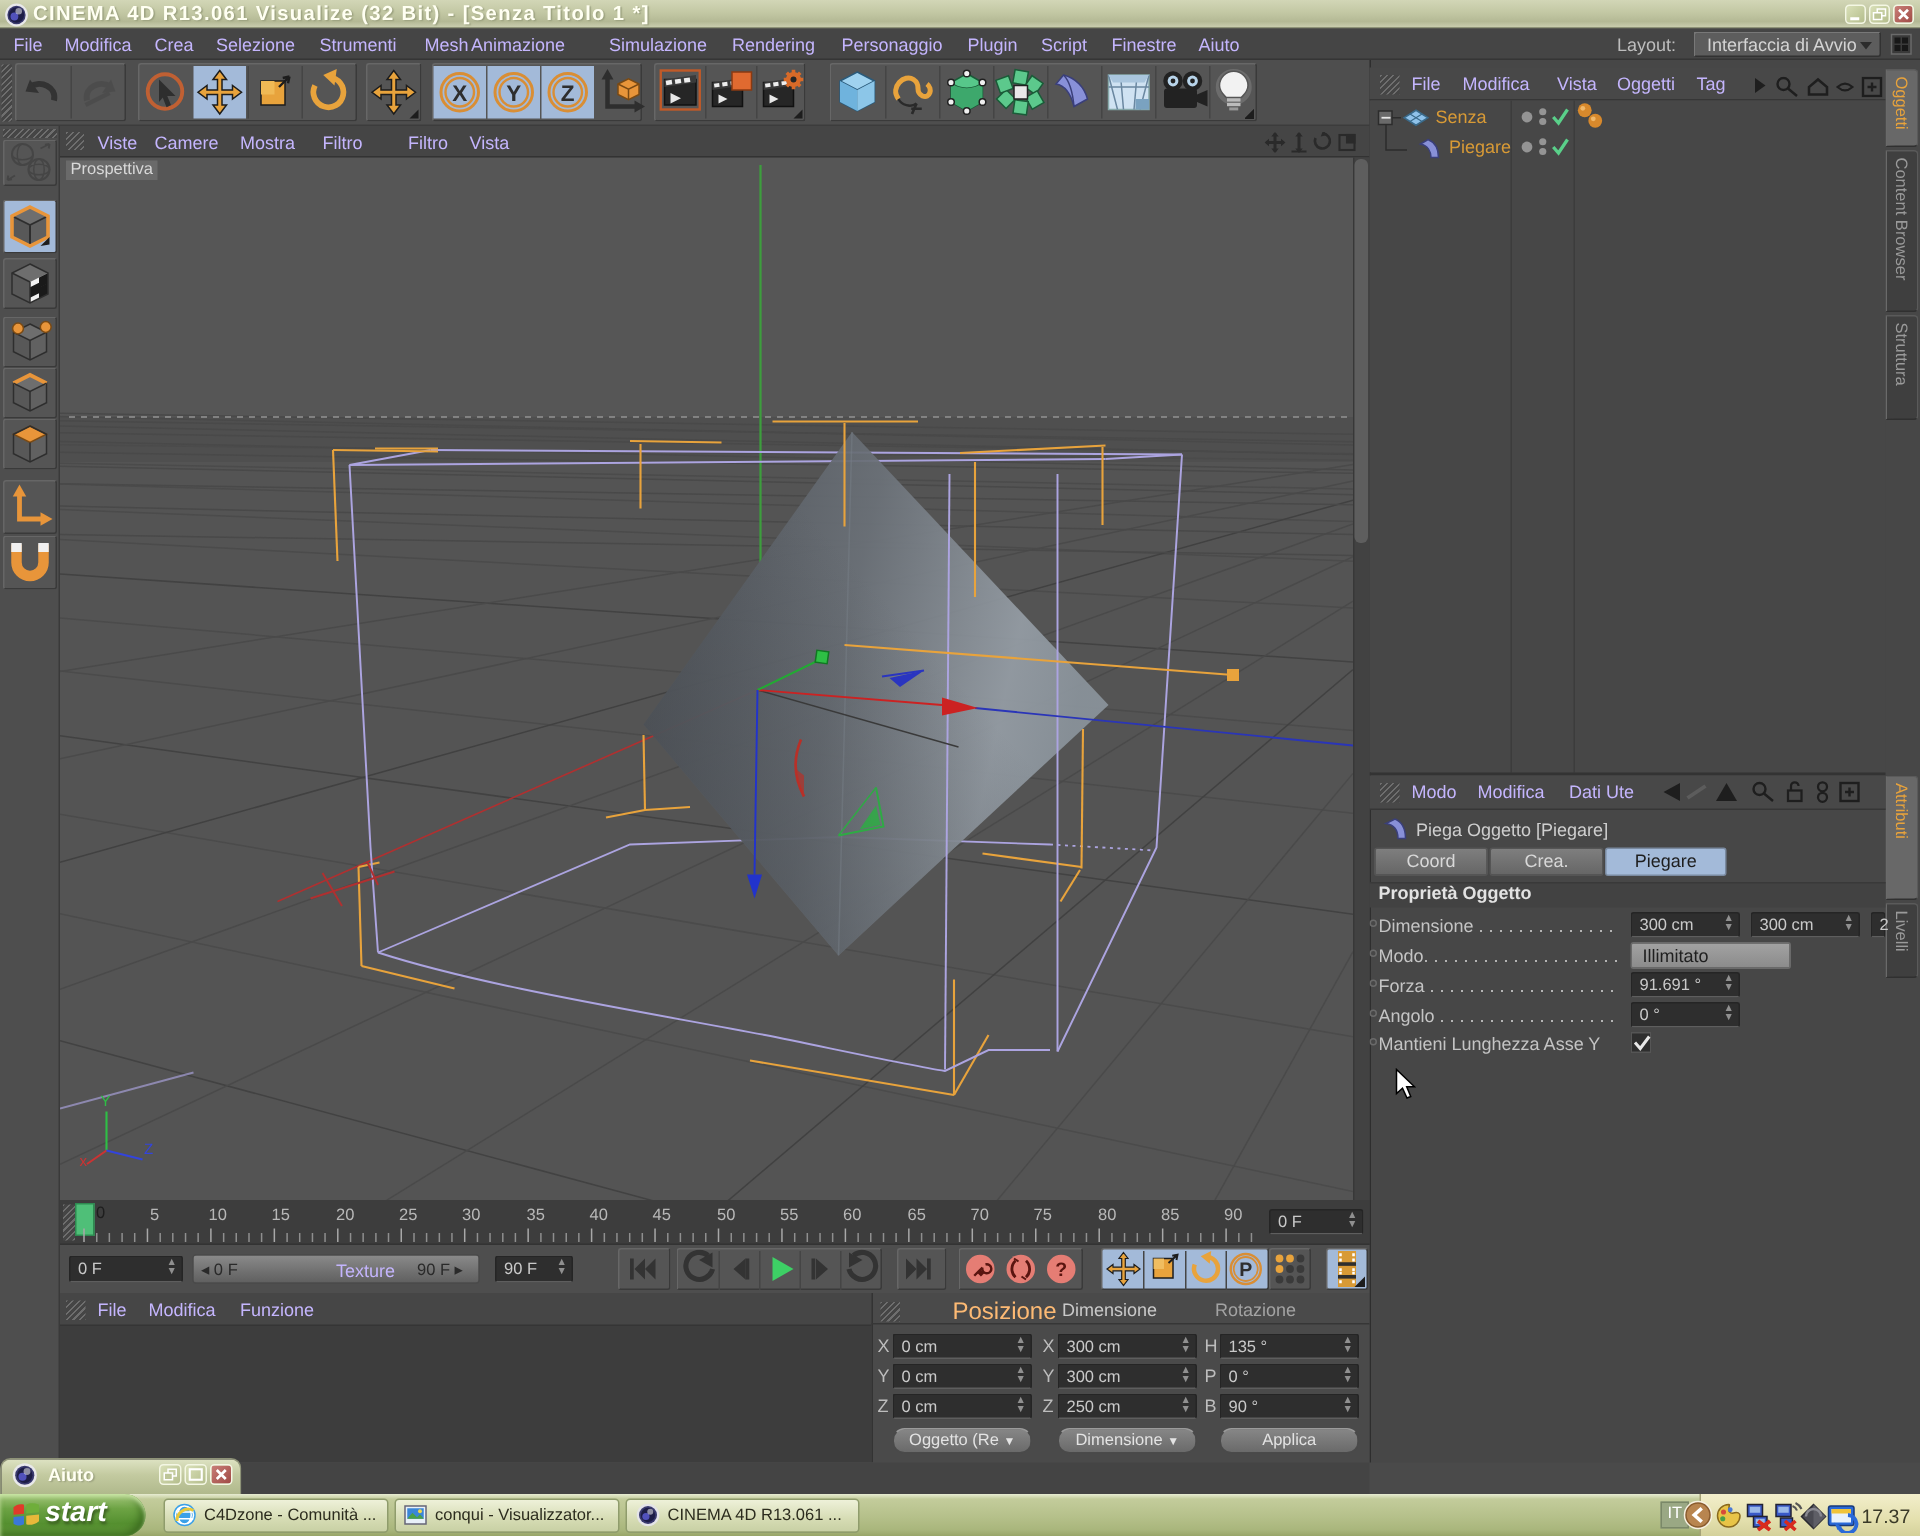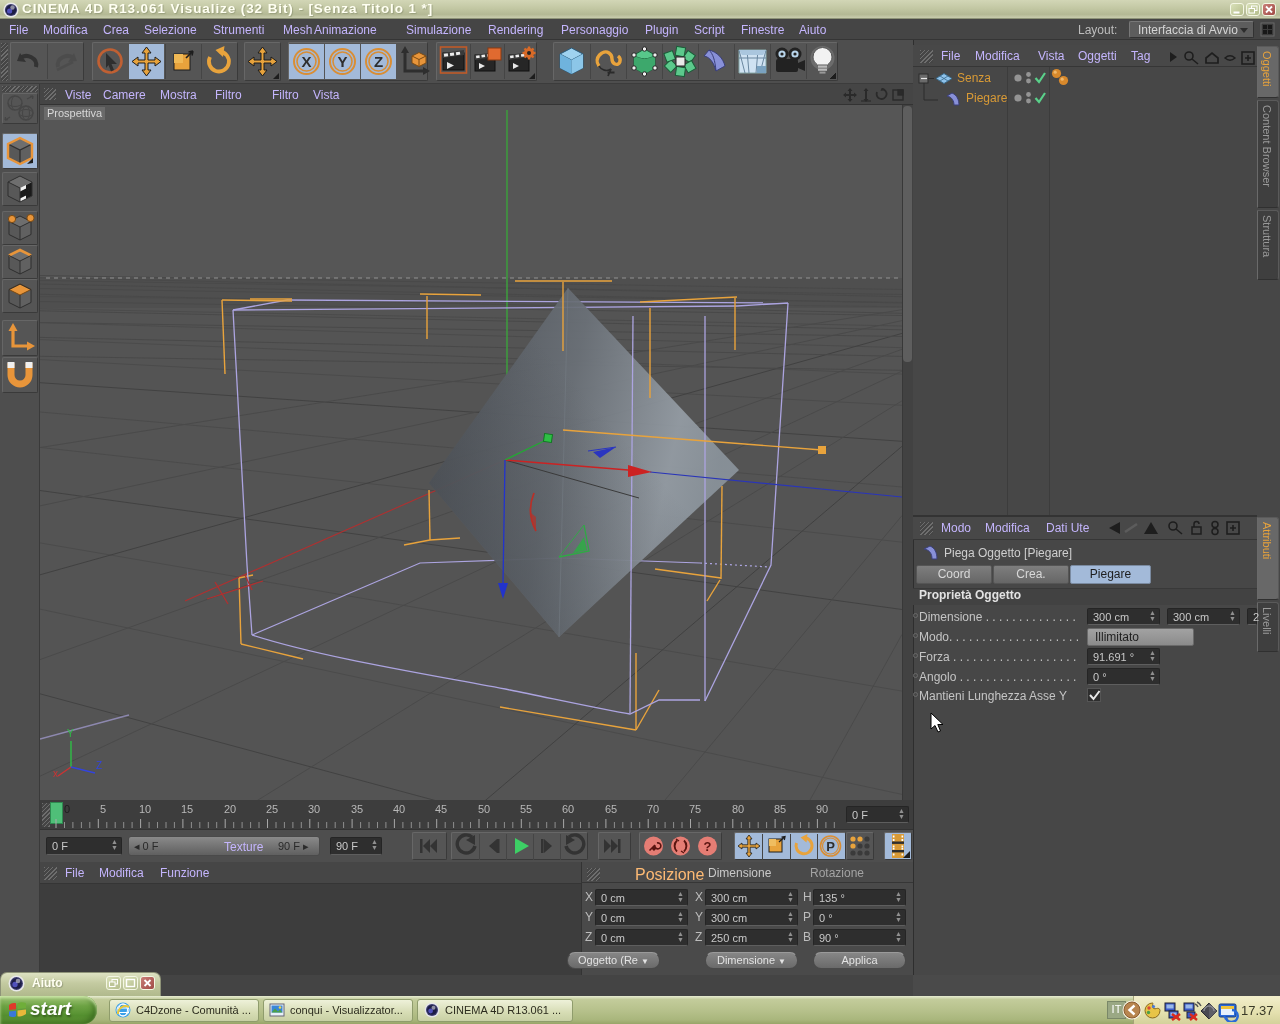--- a/index.html
+++ b/index.html
@@ -1066,21 +1066,21 @@
     <div class="spin">▲<br>▼</div>
   </div>
 <div class="fld" style="left:813px;top:909px;width:93px;height:17px">
     <div class="v">0 °</div>
     <div class="spin">▲<br>▼</div>
   </div>
 <div class="fld" style="left:813px;top:929px;width:93px;height:17px">
     <div class="v">90 °</div>
     <div class="spin">▲<br>▼</div>
   </div>
-<div class="gbtn" style="left:567px;top:952px;width:93px;height:17px;padding-top:1px">Oggetto (Re <span style="font-size:8px">▼</span></div>
+<div class="gbtn" style="left:595px;top:952px;width:93px;height:17px;padding-top:1px">Oggetto (Re <span style="font-size:8px">▼</span></div>
 <div class="gbtn" style="left:705px;top:952px;width:93px;height:17px;padding-top:1px">Dimensione <span style="font-size:8px">▼</span></div>
 <div class="gbtn" style="left:813px;top:952px;width:93px;height:17px;padding-top:1px">Applica</div>
 
 <div class="abs" id="botline"></div>
 <div class="abs" style="left:0px;top:975px;width:913px;height:21px;background:#444"></div>
 
 <div class="abs" style="left:0px;top:972px;width:161px;height:24px;border-radius:7px 7px 0 0;
 background:linear-gradient(#dde2c2,#c3caa0 45%,#b0b98c);border:1px solid #8e9378;border-bottom:none"></div>
 <svg class="abs" style="left:8px;top:975px" width="17" height="17">
  <circle cx="8.5" cy="8.5" r="8" fill="#e8e8ea"></circle>

